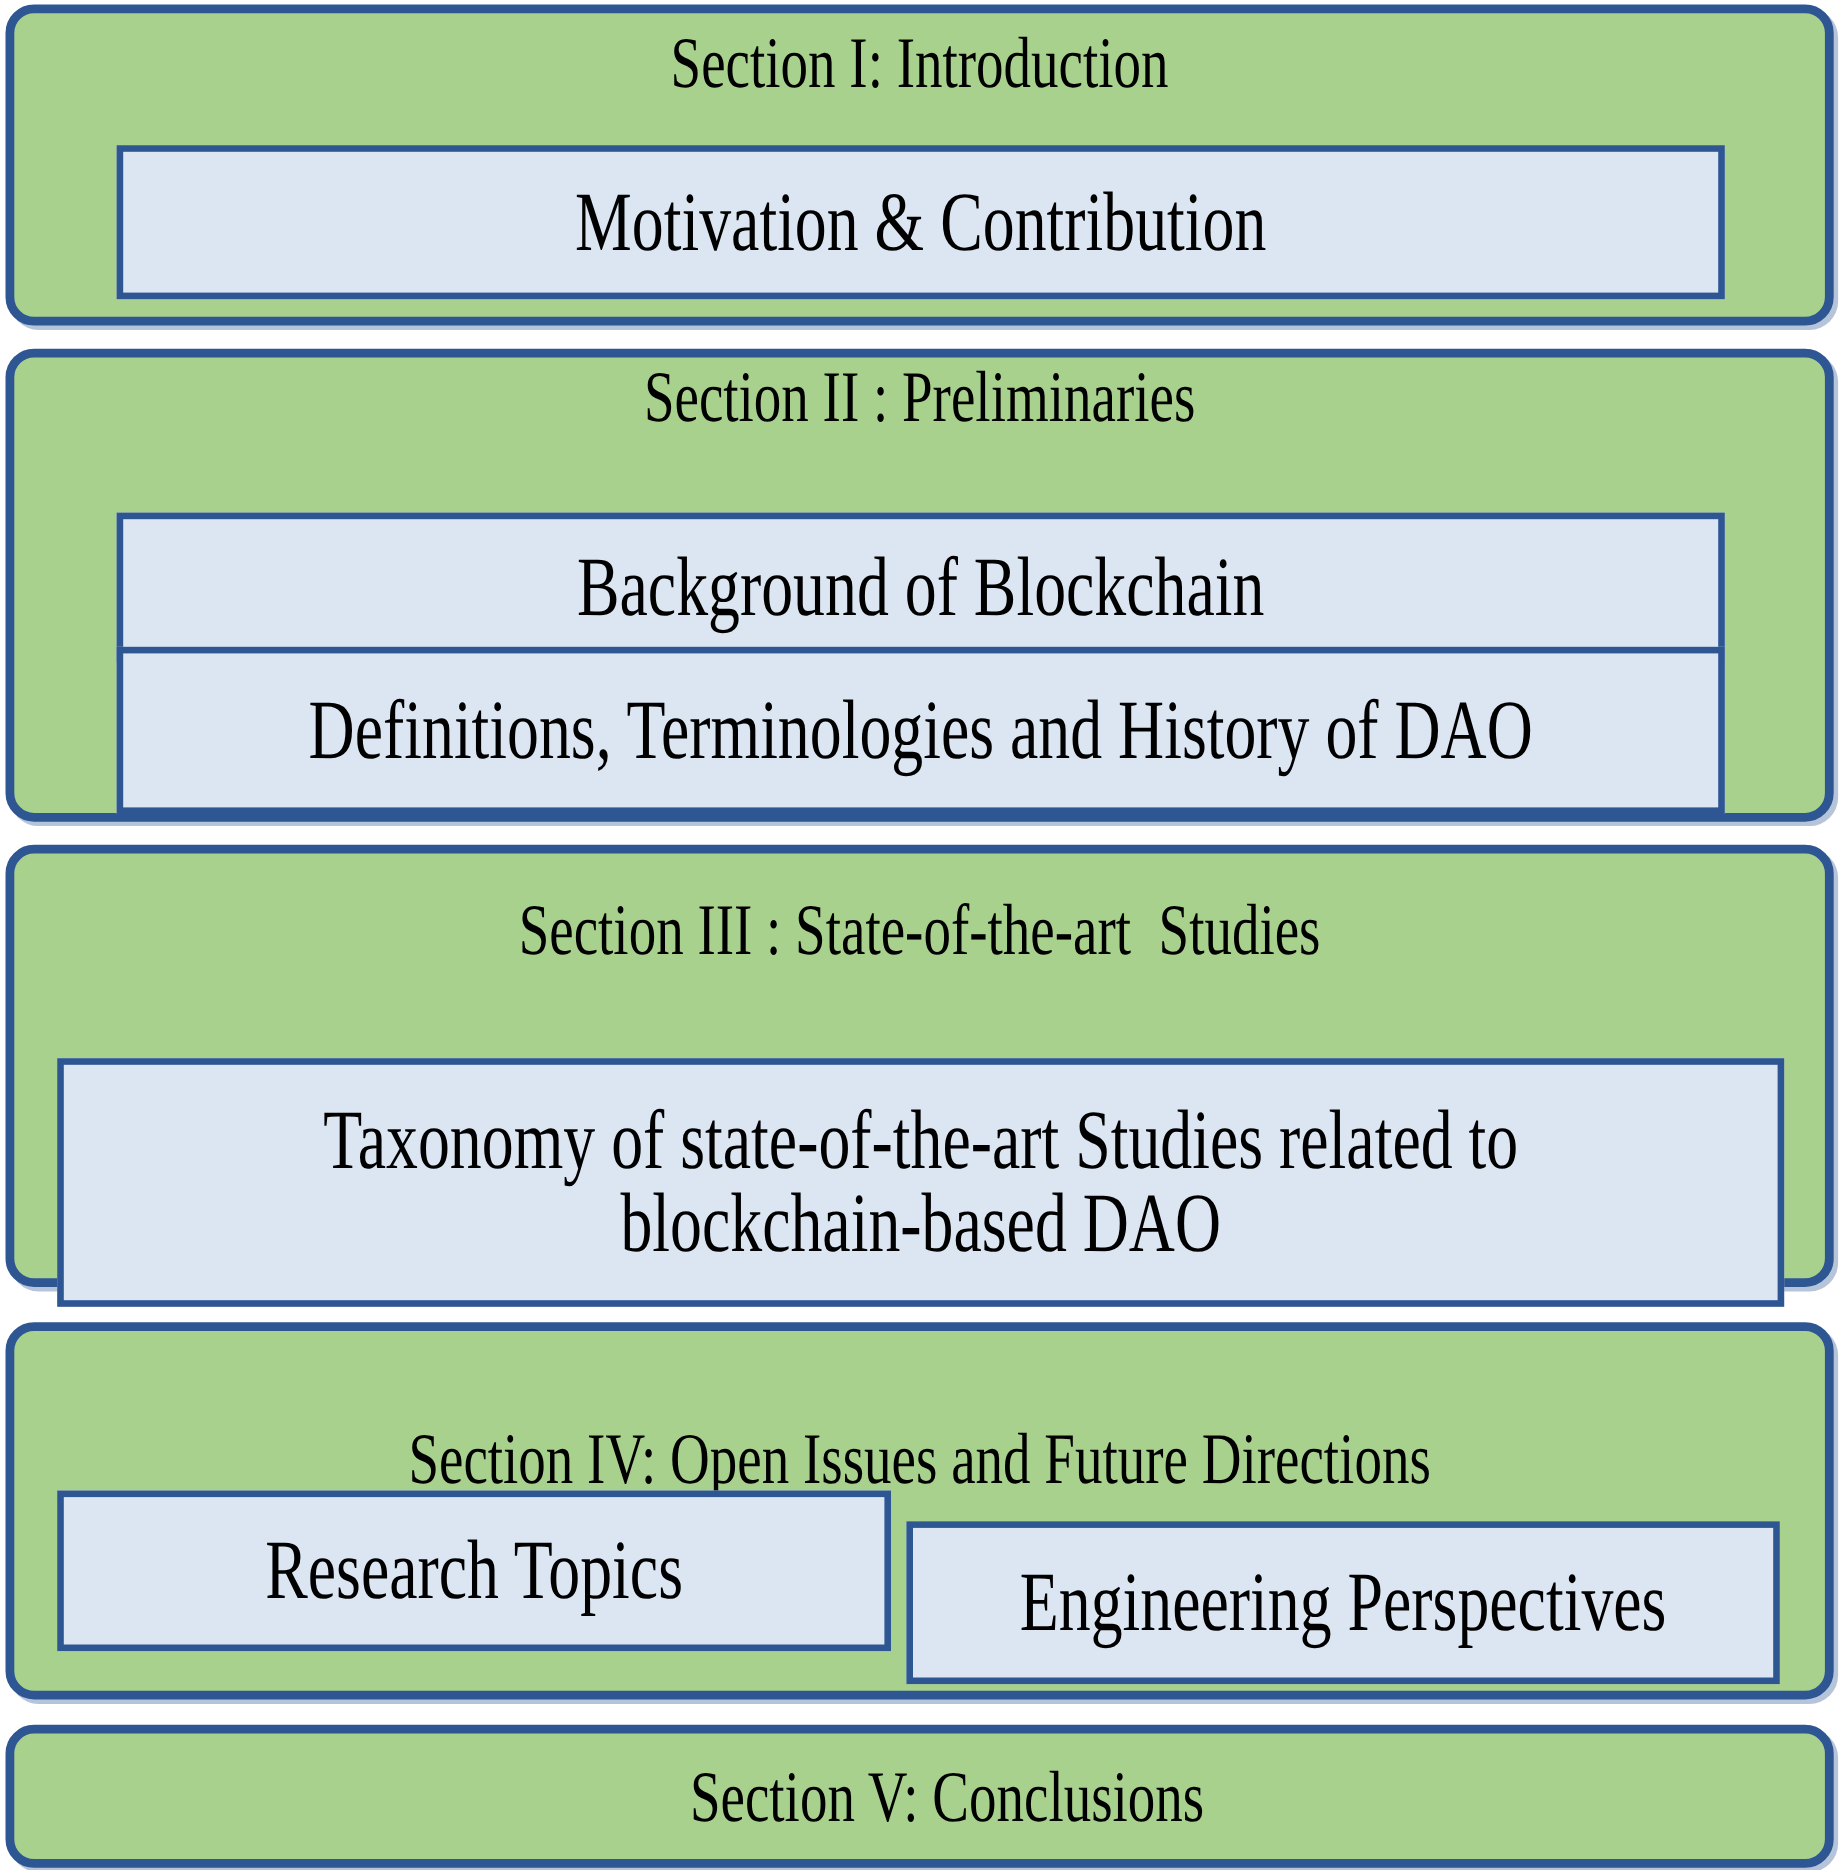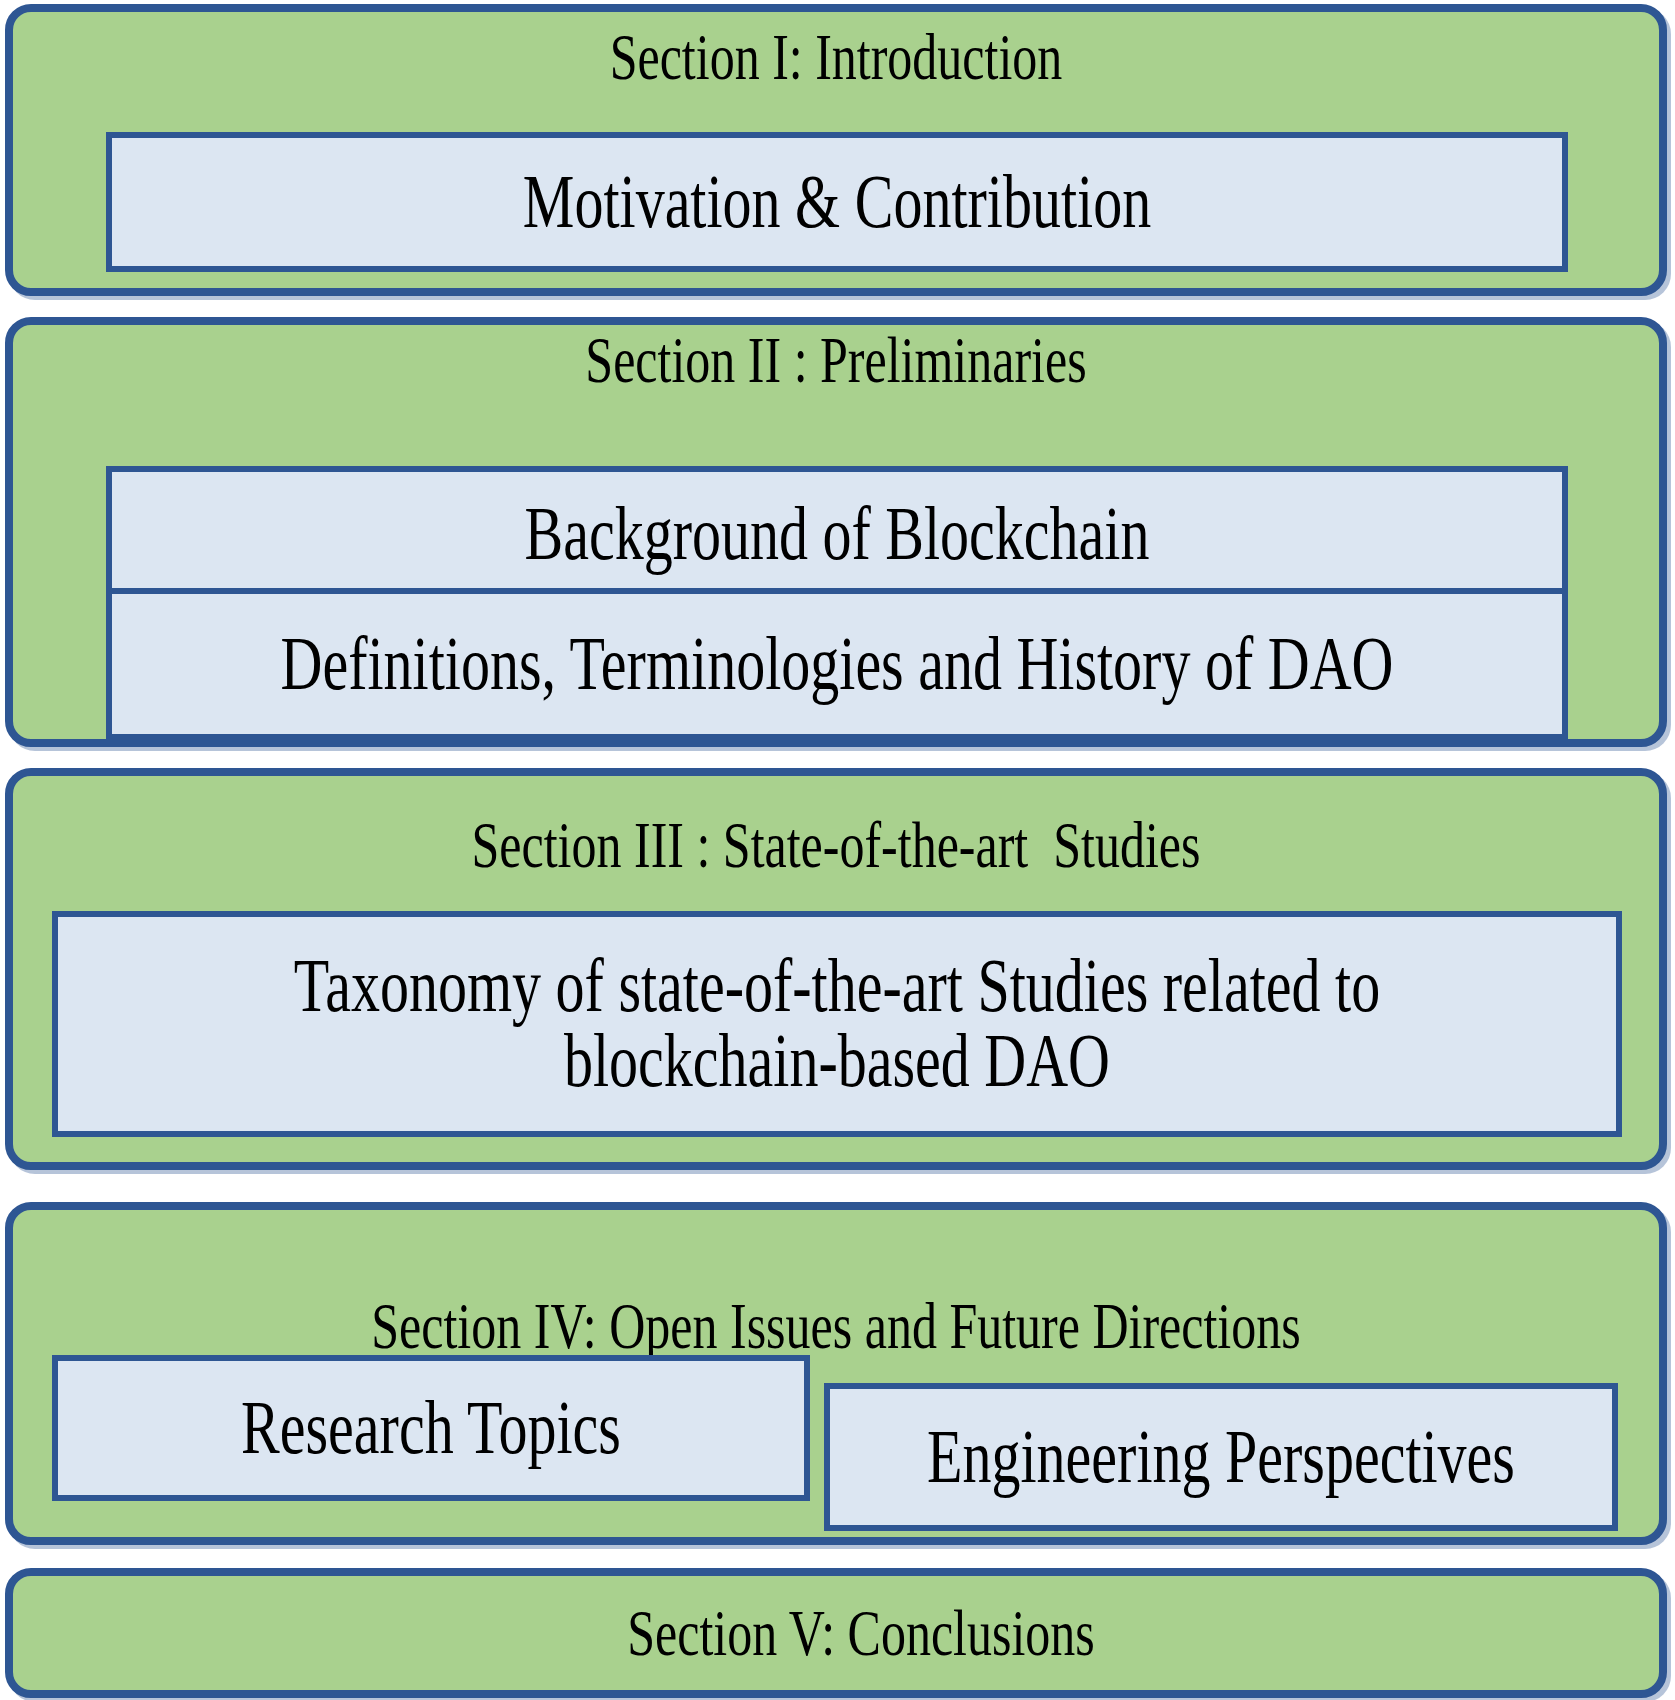--- a/index.html
+++ b/index.html
@@ -69,21 +69,21 @@
     line-height: 0.98;
   }
   .inner-box .stretch {
     display: inline-block;
     transform: scaleY(1.32);
     transform-origin: center;
   }
   .b1 { left: 106px; top: 132px;  width: 1462px; height: 140px; }
   .b2 { left: 106px; top: 430px;  width: 1462px; height: 136px; margin-top: 36px; }
   .b3 { left: 106px; top: 588px;  width: 1462px; height: 152px; }
-  .b4 { left: 52px;  top: 911px;  width: 1570px; height: 226px; }
+  .b4 { left: 52px;  top: 962px;  width: 1570px; height: 226px; }
   .b4 .stretch { max-width: 1320px; }
   .b5 { left: 52px;  top: 1355px; width: 758px;  height: 146px; }
   .b6 { left: 824px; top: 1355px; width: 794px;  height: 148px; margin-top: 28px; }
 </style>
 </head>
 <body>
 
 <div class="section sec1"></div>
 <div class="sec-title t1">
   <span class="stretch">Section I: Introduction</span>

